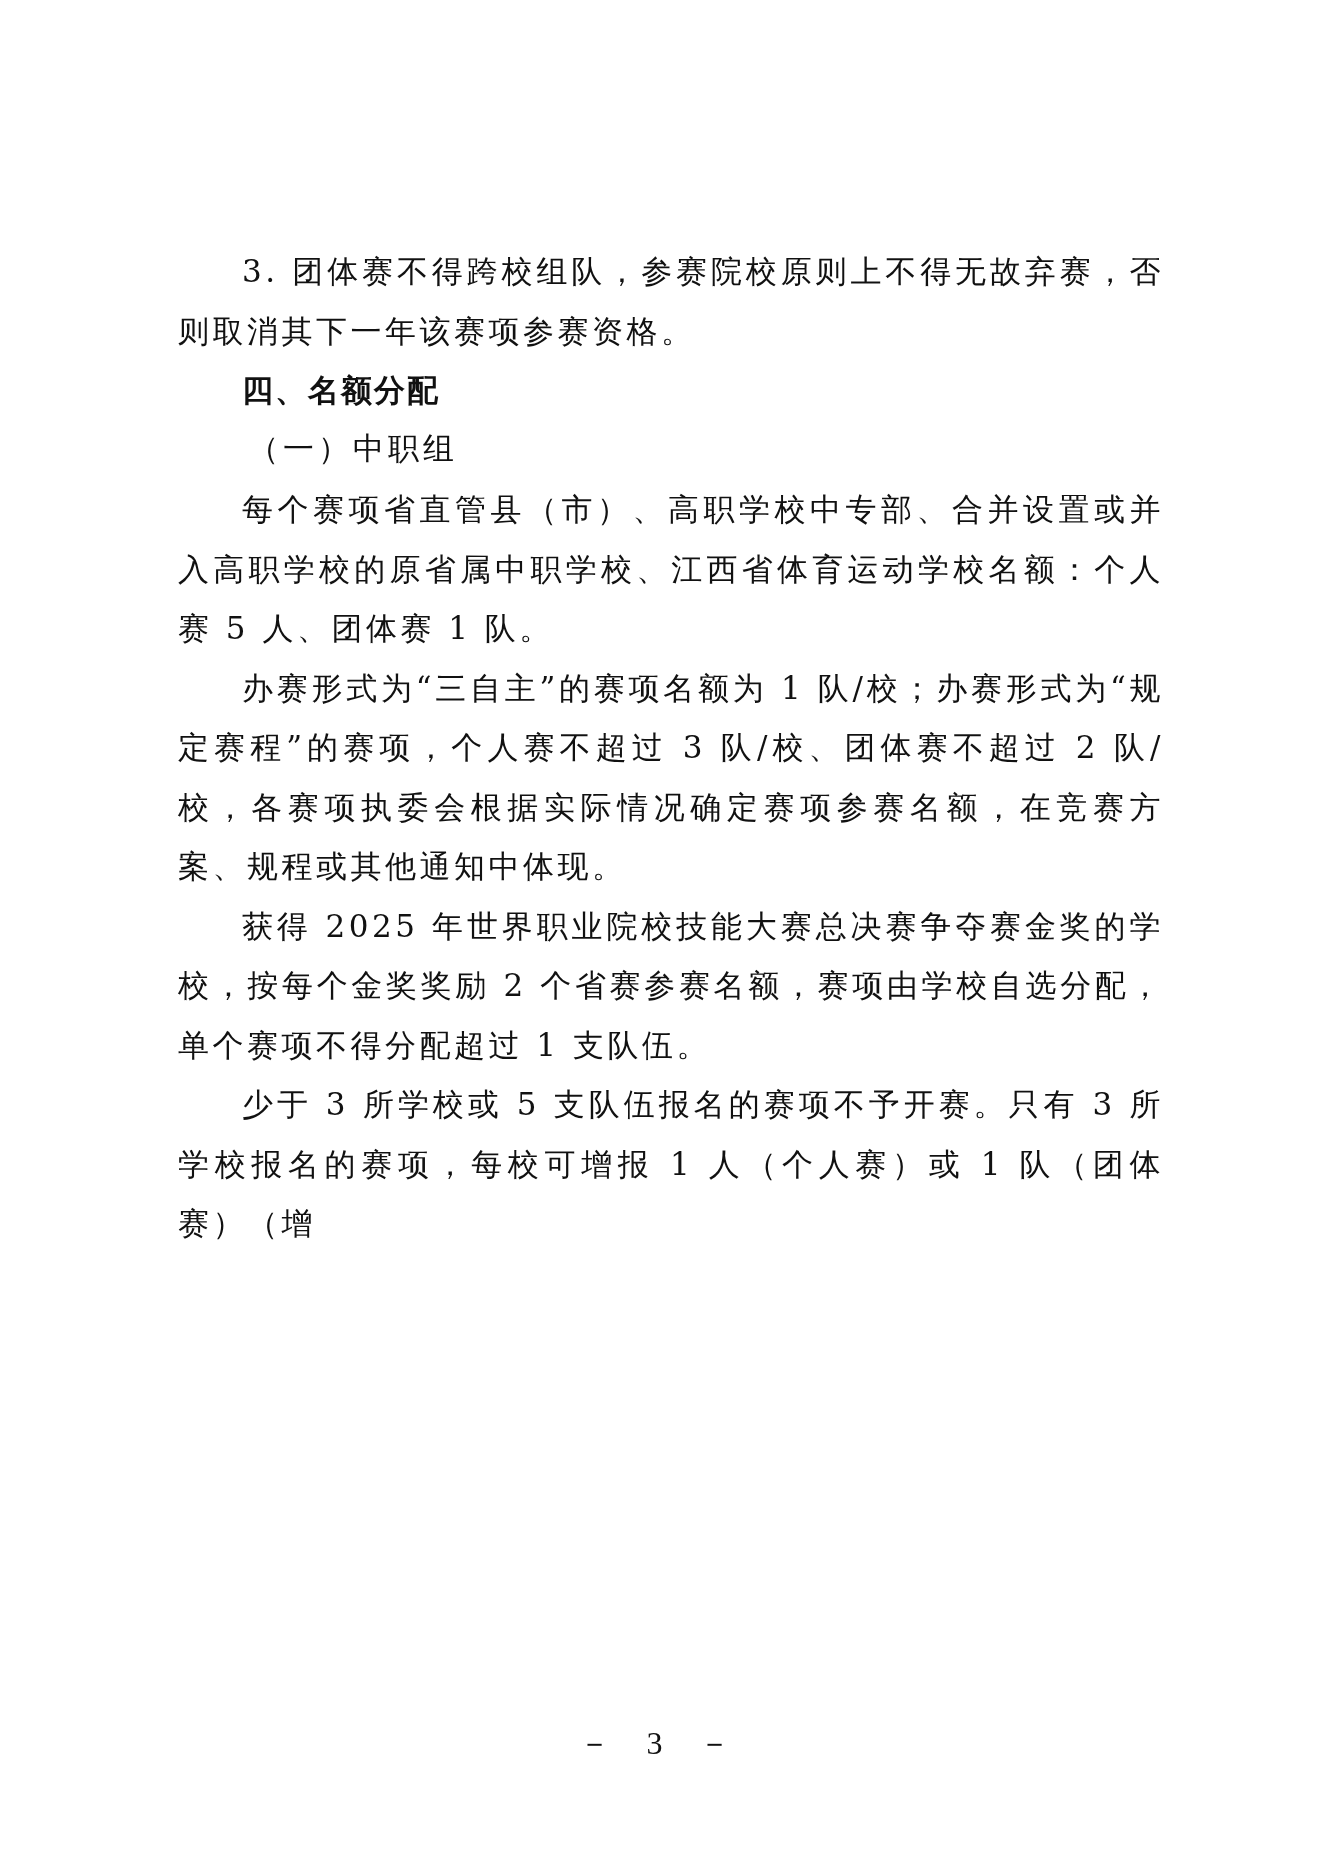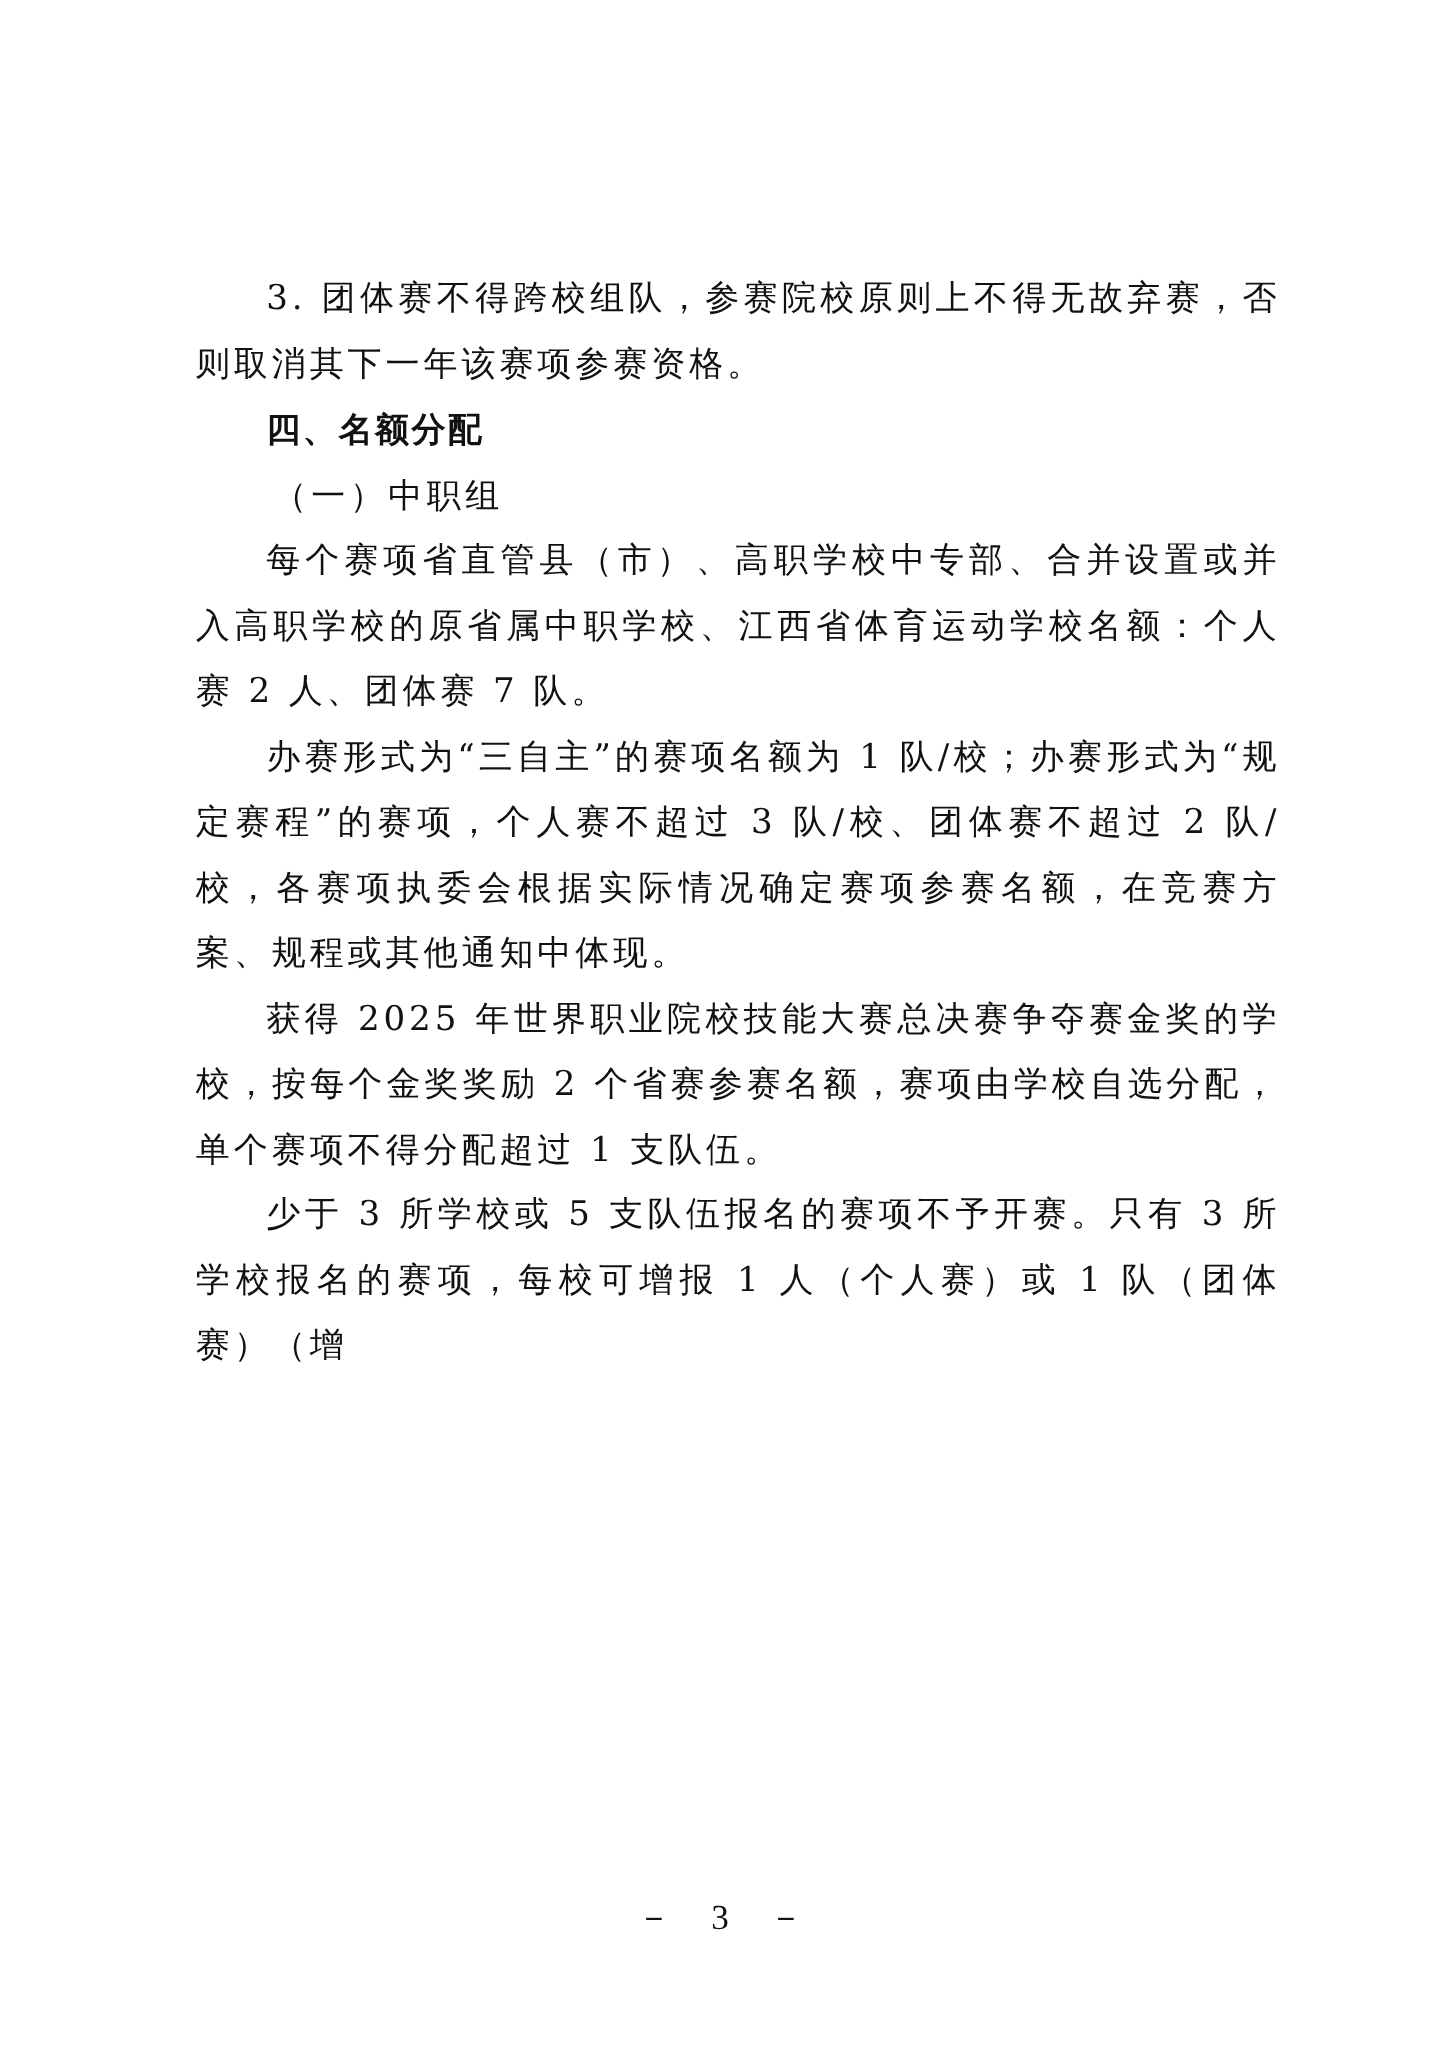--- a/index.html
+++ b/index.html
@@ -2,30 +2,30 @@
 <html><head>
 <meta charset="utf-8">
 <style>
   html, body { margin:0; padding:0; background:#ffffff; }
   body { width:1323px; height:1871px; position:relative; overflow:hidden; color:#111; }
   .page { position:absolute; left:0; top:0; width:1323px; height:1871px; }
   .content { position:absolute; left:178px; top:242px; width:986px; }
   p { margin:0; font-family:"DejaVu Serif", serif; font-size:31px; line-height:59.5px; letter-spacing:3.5px; text-align:justify; text-align-last:auto; }
   .indent { text-indent:64px; }
   .h1 { font-family:Liberation Serif, serif; font-weight:bold; font-size:31px; text-indent:64px; letter-spacing:2px; }
-  .h2 { font-family:Liberation Serif, serif; text-indent:70px; letter-spacing:4px; }
+  .h2 { font-family:Liberation Mono, monospace; text-indent:70px; letter-spacing:4px; }
   .pagenum { position:absolute; top:1722px; left:0; width:1323px; text-align:center; font-family:"Liberation Serif", serif; font-size:32px; letter-spacing:14px; }
 </style>
 </head>
 <body>
 
 <div class="page">
   <div class="content">
     <p class="indent">3. 团体赛不得跨校组队，参赛院校原则上不得无故弃赛，否则取消其下一年该赛项参赛资格。</p>
     <p class="h1">四、名额分配</p>
     <p class="h2">（一）中职组</p>
-    <p class="indent">每个赛项省直管县（市）、高职学校中专部、合并设置或并入高职学校的原省属中职学校、江西省体育运动学校名额：个人赛 2 人、团体赛 7 队。</p>
+    <p class="indent">每个赛项省直管县（市）、高职学校中专部、合并设置或并入高职学校的原省属中职学校、江西省体育运动学校名额：个人赛 5 人、团体赛 1 队。</p>
     <p class="indent">办赛形式为“三自主”的赛项名额为 1 队/校；办赛形式为“规定赛程”的赛项，个人赛不超过 3 队/校、团体赛不超过 2 队/校，各赛项执委会根据实际情况确定赛项参赛名额，在竞赛方案、规程或其他通知中体现。</p>
     <p class="indent">获得 2025 年世界职业院校技能大赛总决赛争夺赛金奖的学校，按每个金奖奖励 2 个省赛参赛名额，赛项由学校自选分配，单个赛项不得分配超过 1 支队伍。</p>
     <p class="indent">少于 3 所学校或 5 支队伍报名的赛项不予开赛。只有 3 所学校报名的赛项，每校可增报 1 人（个人赛）或 1 队（团体赛）（增</p>
   </div>
   <div class="pagenum">－ 3 －</div>
 </div>
 
 </body></html>

